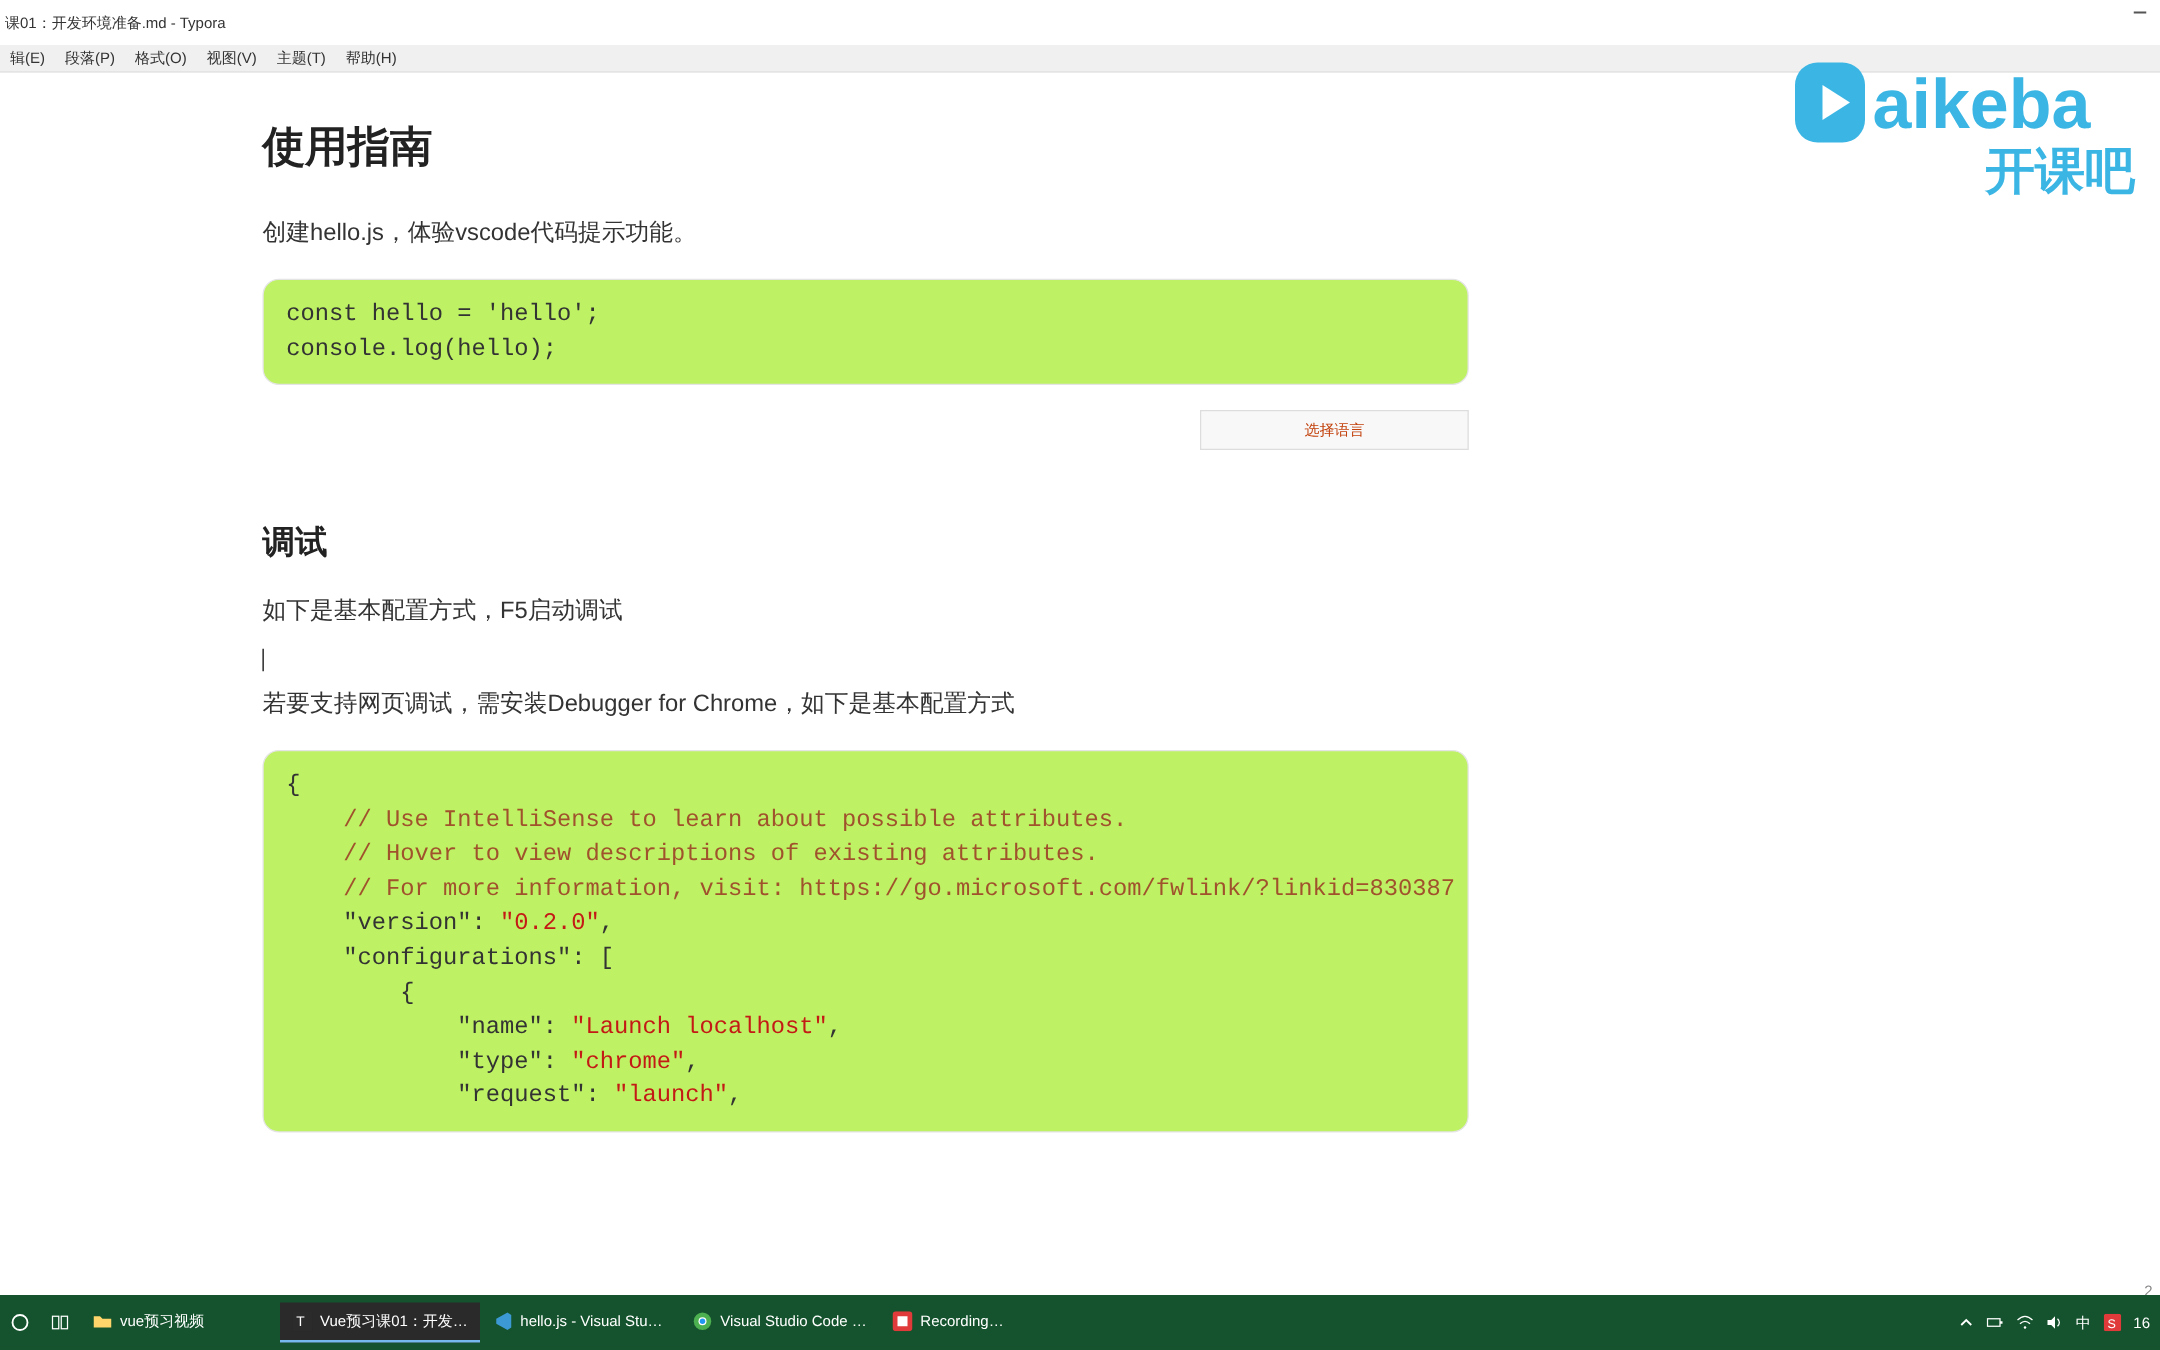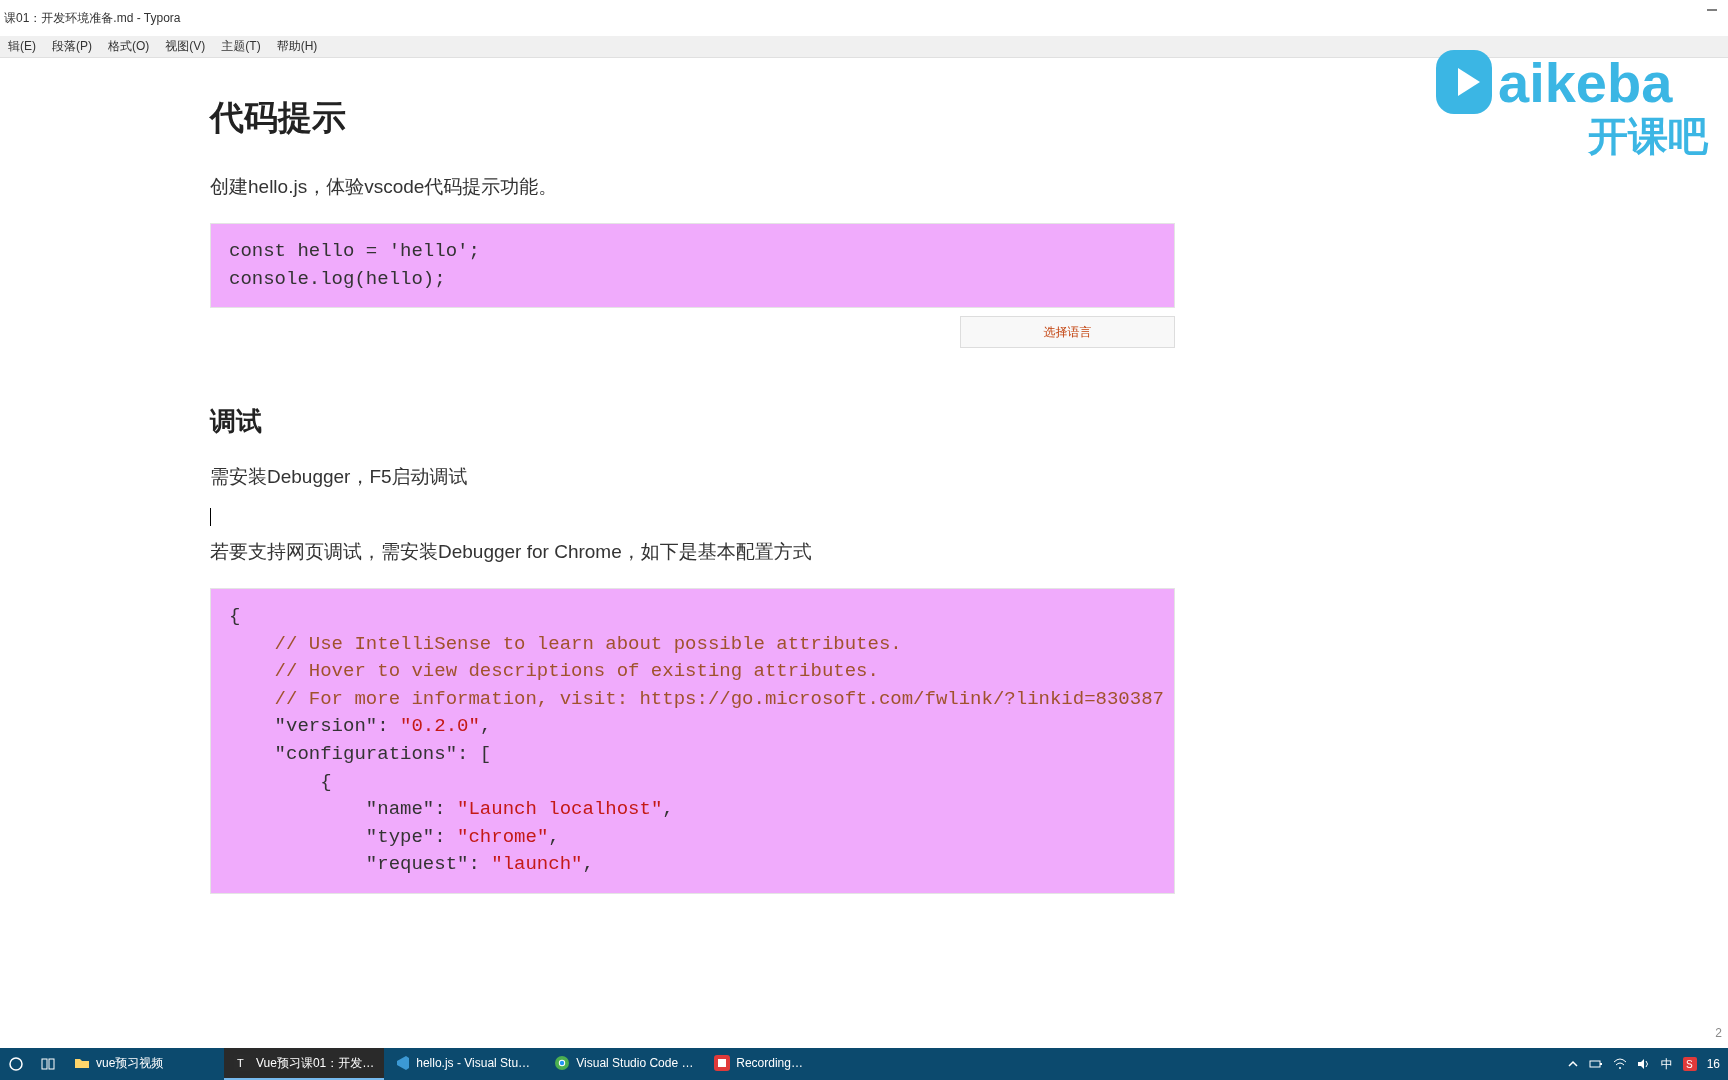--- a/index.html
+++ b/index.html
@@ -17,37 +17,37 @@
   
   .logo-wrap { position: absolute; right: 0; top: 32px; width: 300px; height: 130px; overflow: hidden; }
   .logo-wrap svg { width: 340px; height: 130px; }
   
   
   .doc { position: absolute; left: 210px; top: 95px; width: 965px; }
   .doc h1 { font-size: 34px; font-weight: 700; color: #222; margin-bottom: 30px; }
   .doc h2 { font-size: 26px; font-weight: 700; color: #222; margin-top: 26px; margin-bottom: 22px; }
   .doc p  { font-size: 19px; color: #333; line-height: 1.7; margin-bottom: 20px; }
   
-  .codeblock { background: #f0abfc; border: 1px solid #e4e4e4; border-radius: 0; padding: 14px 18px; margin-bottom: 4px; }
+  .codeblock { background: #bef264; border: 1px solid #e4e4e4; border-radius: 13px; padding: 14px 18px; margin-bottom: 16px; }
   .codeblock pre { font-family: "Consolas", "Courier New", monospace; font-size: 19px; line-height: 1.45; color: #333; white-space: pre; }
   
   .lang-select { float: right; width: 215px; height: 32px; border: 1px solid #ddd; background: #f8f8f8; display: flex; align-items: center; justify-content: center; font-size: 12px; color: #c2410c; margin-top: 4px; margin-bottom: 30px; }
   .clearfix::after { content: ""; display: block; clear: both; }
   
   
   .tok-comment { color: #a0522d; }
   .tok-key     { color: #333; }
   .tok-str     { color: #c41a16; }
   .tok-punc    { color: #333; }
   
   
   .caret { display:inline-block; width:1px; height:18px; background:#000; vertical-align:middle; }
   
   
-  .taskbar { position: absolute; left: 0; bottom: 0; width: 1728px; height: 32px; background: #0c4a6e; display: flex; align-items: center; color: #fff; font-size: 12px; }
+  .taskbar { position: absolute; left: 0; bottom: 0; width: 1728px; height: 44px; background: #14532d; display: flex; align-items: center; color: #fff; font-size: 12px; }
   .tb-btn { height: 32px; display: flex; align-items: center; padding: 0 8px; gap: 6px; }
   .tb-app { height: 32px; display: flex; align-items: center; padding: 0 10px; gap: 6px; border-bottom: 2px solid transparent; min-width: 160px; max-width: 170px; }
   .tb-app.active { background: #2a2a2a; border-bottom-color: #76b9ed; }
   .tb-app .label { white-space: nowrap; overflow: hidden; text-overflow: ellipsis; }
   .tb-icon { width: 16px; height: 16px; display: inline-flex; align-items: center; justify-content: center; }
   .tb-tray { margin-left: auto; display: flex; align-items: center; gap: 10px; padding-right: 8px; }
   .tray-item { display: flex; align-items: center; gap: 4px; }
   
   
   .page-ind { position: absolute; right: 6px; bottom: 40px; font-size: 12px; color: #888; }
@@ -80,36 +80,36 @@
     <g fill="#3bb6e4">
       <rect x="8" y="18" rx="18" ry="18" width="56" height="64" fill="#3bb6e4"></rect>
       <polygon points="30,36 30,64 52,50" fill="#fff"></polygon>
       <text x="70" y="70" font-family="Arial" font-weight="700" font-size="56" fill="#3bb6e4">aikeba</text>
       <text x="160" y="118" font-family="Microsoft YaHei" font-weight="700" font-size="40" fill="#3bb6e4">开课吧</text>
     </g>
   </svg>
 </div>
 
 <div class="doc">
-  <h1>代码提示</h1>
+  <h1>使用指南</h1>
 
   <p>创建hello.js，体验vscode代码提示功能。</p>
 
   <div class="codeblock">
     <pre><span>const hello = 'hello';</span>
 <span>console.log(hello);</span></pre>
   </div>
   <div class="clearfix">
     <div class="lang-select">
       <span>选择语言</span>
     </div>
   </div>
 
   <h2>调试</h2>
-  <p><span>需安装Debugger，F5启动调试</span></p>
+  <p><span>如下是基本配置方式，F5启动调试</span></p>
   <p style="margin-top:-14px;margin-bottom:4px;"><span class="caret"></span></p>
   <p>若要支持网页调试，需安装Debugger for Chrome，如下是基本配置方式</p>
 
   <div class="codeblock">
 <pre><span class="tok-punc">{</span>
     <span class="tok-comment">// Use IntelliSense to learn about possible attributes.</span>
     <span class="tok-comment">// Hover to view descriptions of existing attributes.</span>
     <span class="tok-comment">// For more information, visit: https://go.microsoft.com/fwlink/?linkid=830387</span>
     <span class="tok-key">"version"</span><span class="tok-punc">: </span><span class="tok-str">"0.2.0"</span><span class="tok-punc">,</span>
     <span class="tok-key">"configurations"</span><span class="tok-punc">: </span><span class="tok-punc">[</span>

